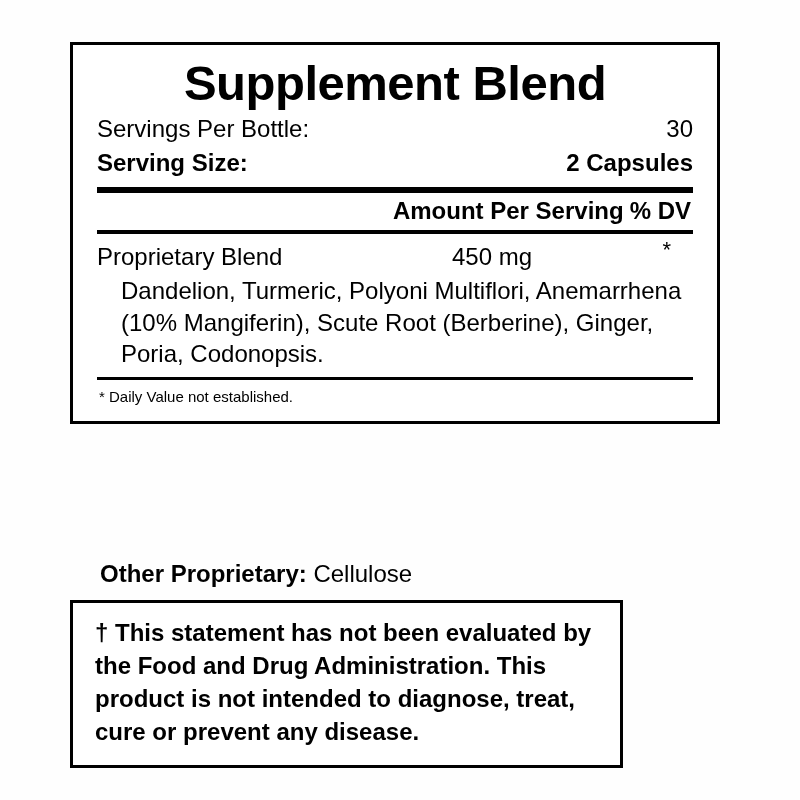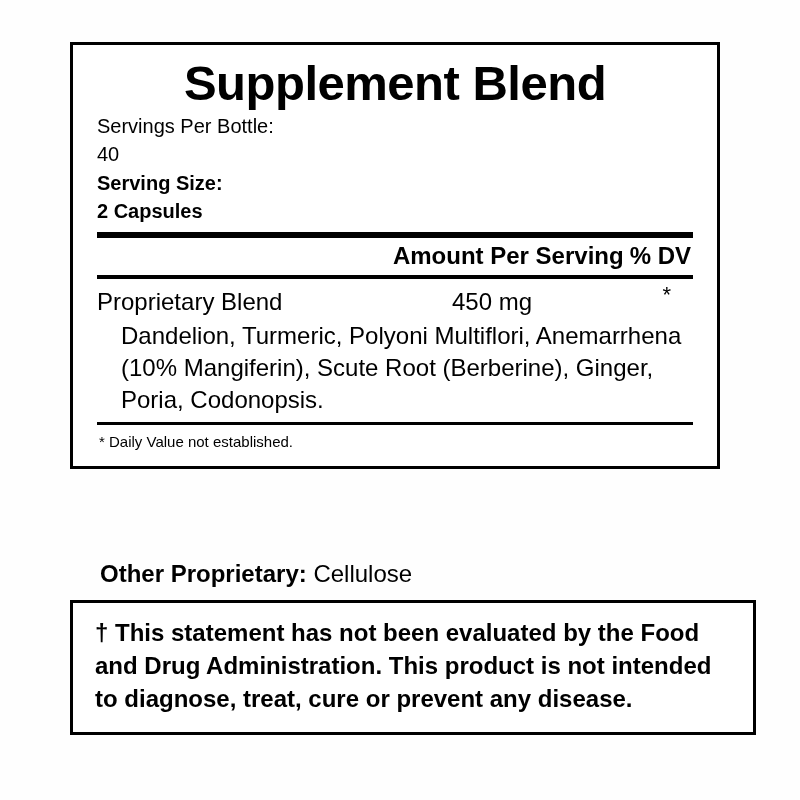--- a/index.html
+++ b/index.html
@@ -41,23 +41,22 @@
     text-align: center;
     line-height: 1.08;
     margin: 6px 0 2px 0;
     white-space: nowrap;
   }
 
   .row {
     display: flex;
     justify-content: space-between;
     align-items: baseline;
-    font-size: 20px;
+    font-size: 24px;
     line-height: 1.42;
-    flex-direction: column;
   }
   .row .left { text-align: left; }
   .row .right { text-align: right; }
 
   .row.bold { font-weight: bold; }
 
   .rule-thick {
     border-top: 6px solid #000;
     margin: 7px 0 4px 0;
   }
@@ -123,21 +122,21 @@
   }
   .other-ingredients .label {
     font-weight: bold;
   }
 
   
   .disclaimer-box {
     position: absolute;
     left: 70px;
     top: 600px;
-    width: 686px;
+    width: 553px;
     box-sizing: border-box;
     border: 3px solid #000;
     background: #fff;
     padding: 14px 22px 16px 22px;
   }
   .disclaimer-text {
     font-size: 24px;
     font-weight: bold;
     line-height: 1.37;
   }
@@ -146,21 +145,21 @@
 <body>
 
 <div class="page">
 
   <div class="facts-panel">
 
     <div class="facts-title">Supplement Blend</div>
 
     <div class="row">
       <span class="left">Servings Per Bottle:</span>
-      <span class="right">40</span>
+      <span class="right">30</span>
     </div>
 
     <div class="row bold">
       <span class="left">Serving Size:</span>
       <span class="right">2 Capsules</span>
     </div>
 
     <div class="rule-thick"></div>
 
     <div class="aps-row">

